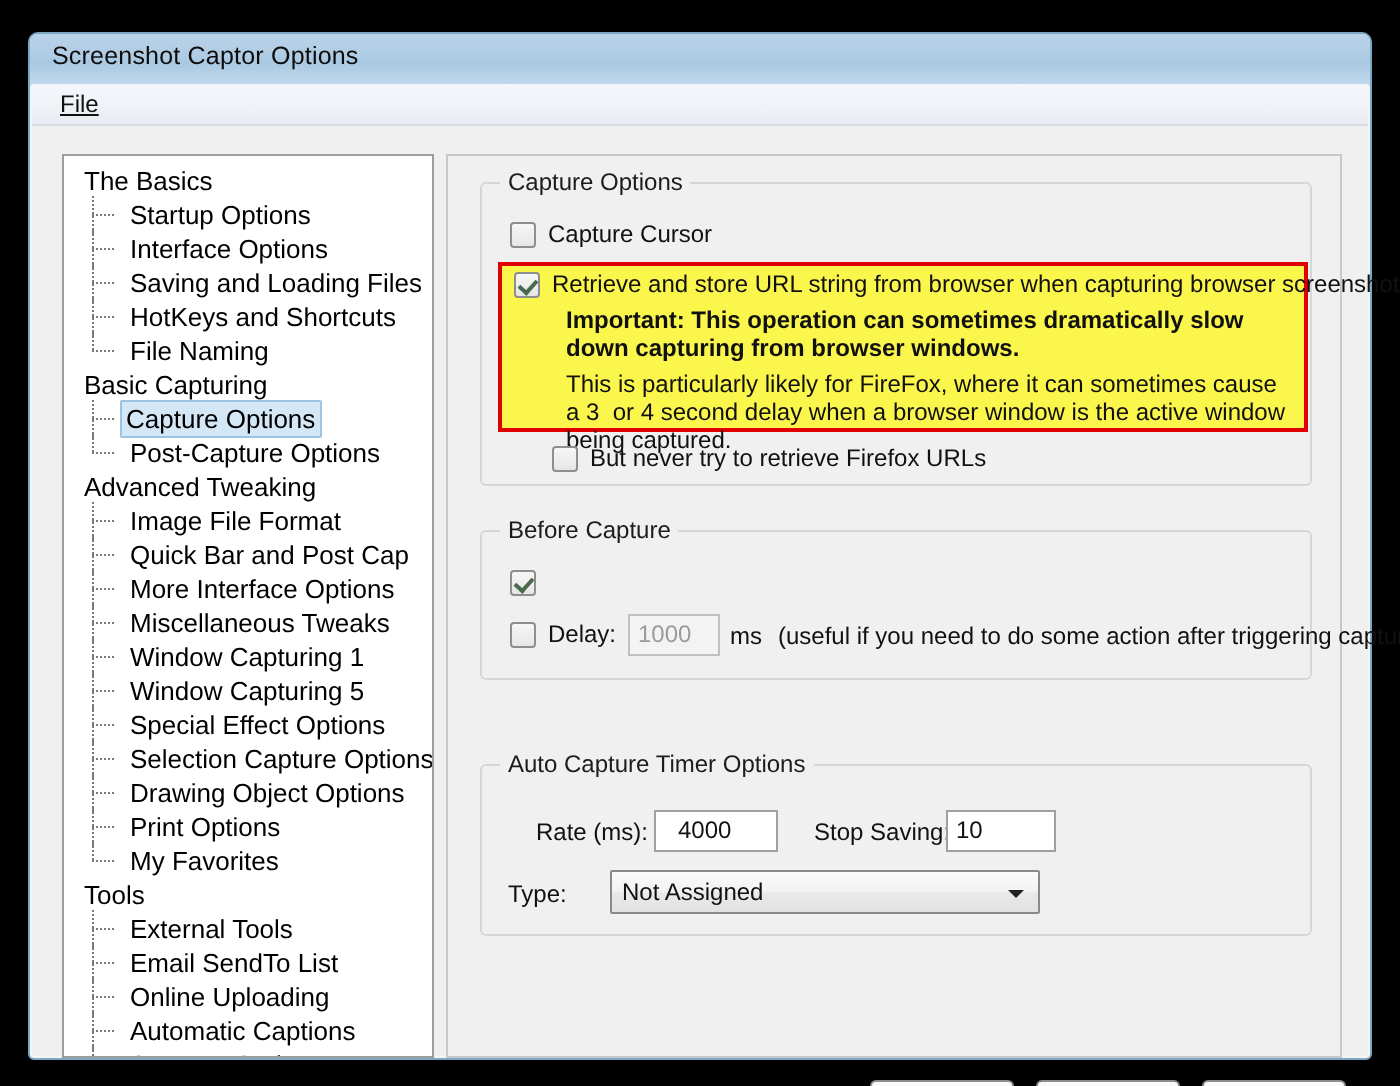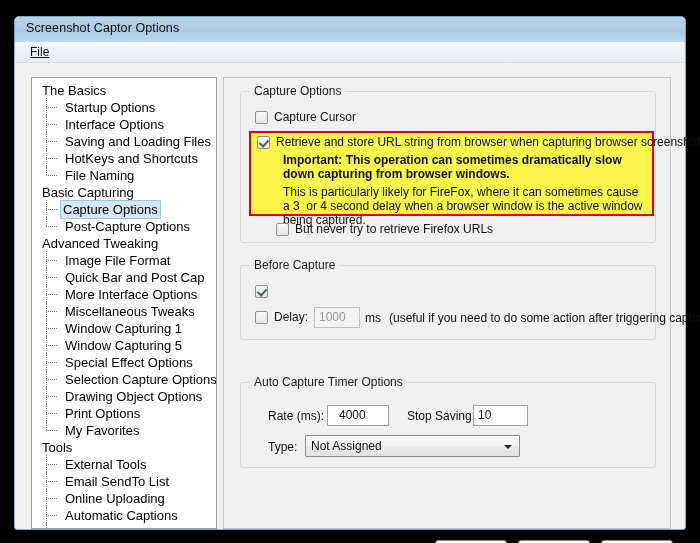--- a/index.html
+++ b/index.html
@@ -277,21 +277,21 @@
 
         <div class="group" style="left:16px; top:276px; width:416px; height:86px;margin-top:28px;">
           <div class="gtitle">Auto Capture Timer Options</div>
 
           <div class="label" style="left:27px; top:26px;">Rate (ms):</div>
           <div class="input" style="left:86px; top:22px; width:62px; height:21px;padding-left:11px;">4000</div>
 
           <div class="label" style="left:166px; top:26px;">Stop Saving:</div>
           <div class="input" style="left:232px; top:22px; width:55px; height:21px;">10</div>
 
-          <div class="label" style="left:27px; top:57px;">Type:</div>
+          <div class="label" style="left:13px; top:57px;">Type:</div>
           <div class="combo" style="left:64px; top:52px; width:215px; height:22px;">
             <span>Not Assigned</span>
             <span class="arrow"></span>
           </div>
         </div>
 
       </div>
 
       <div class="btn" style="left:419px; top:477px; width:72px;">
         

